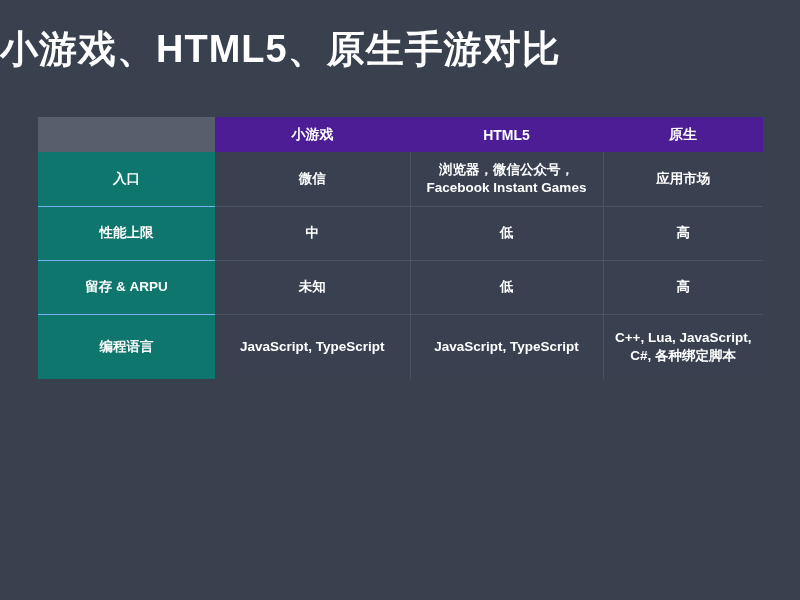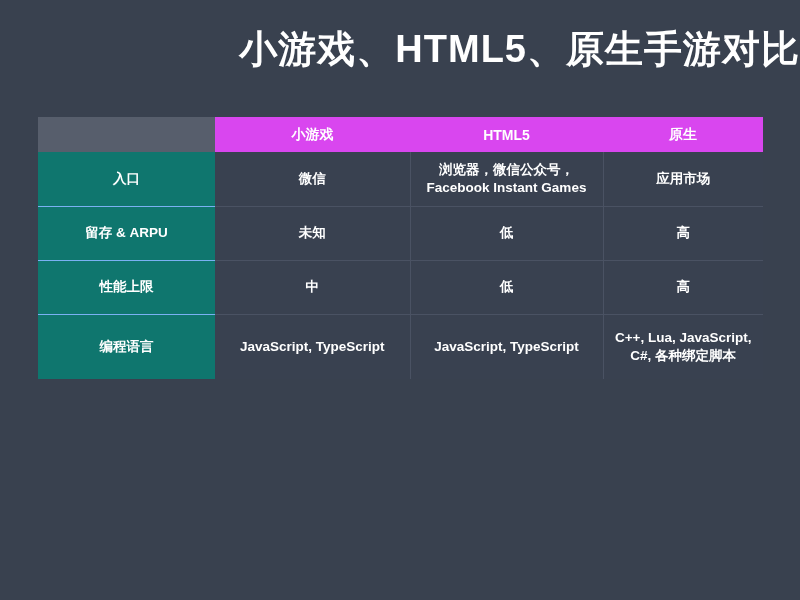--- a/index.html
+++ b/index.html
@@ -10,21 +10,21 @@
     overflow:hidden;
   }
   #slide {
     position:relative;
     width:800px; height:600px;
     background:#39414f;
   }
   #title {
     position:absolute;
     top:26px; left:0; width:800px;
-    text-align:right;
+    text-align:left;
     color:#ffffff;
     font-size:38px;
     font-weight:bold;
     letter-spacing:1px;
     line-height:46px;
     white-space:nowrap;
   }
   #table-wrap {
     position:absolute;
     left:38px; top:117px;
@@ -35,21 +35,21 @@
     border-collapse:collapse;
     table-layout:fixed;
   }
   table.cmp col.c0 { width:177px; }
   table.cmp col.c1 { width:195px; }
   table.cmp col.c2 { width:193px; }
   table.cmp col.c3 { width:160px; }
 
   thead th {
     height:35px;
-    background:#d946ef;
+    background:#4c1d95;
     color:#ffffff;
     font-size:14px;
     font-weight:bold;
     text-align:center;
     vertical-align:middle;
     border:none;
     padding:0;
   }
   thead th.corner { background:#575e6c; }
 
@@ -103,28 +103,28 @@
         </tr>
       </thead>
       <tbody id="tbody">
           <tr>
             <td class="rowlabel">入口</td>
             <td>微信</td>
             <td>浏览器，微信公众号，<br>Facebook Instant Games</td>
             <td class="lastcol">应用市场</td>
           </tr>
           <tr>
-            <td class="rowlabel">留存 &amp; ARPU</td>
-            <td>未知</td>
+            <td class="rowlabel">性能上限</td>
+            <td>中</td>
             <td>低</td>
             <td class="lastcol">高</td>
           </tr>
           <tr>
-            <td class="rowlabel">性能上限</td>
-            <td>中</td>
+            <td class="rowlabel">留存 &amp; ARPU</td>
+            <td>未知</td>
             <td>低</td>
             <td class="lastcol">高</td>
           </tr>
           <tr>
             <td class="rowlabel">编程语言</td>
             <td>JavaScript, TypeScript</td>
             <td>JavaScript, TypeScript</td>
             <td class="lastcol">C++, Lua, JavaScript,<br>C#, 各种绑定脚本</td>
           </tr>
         </tbody>

